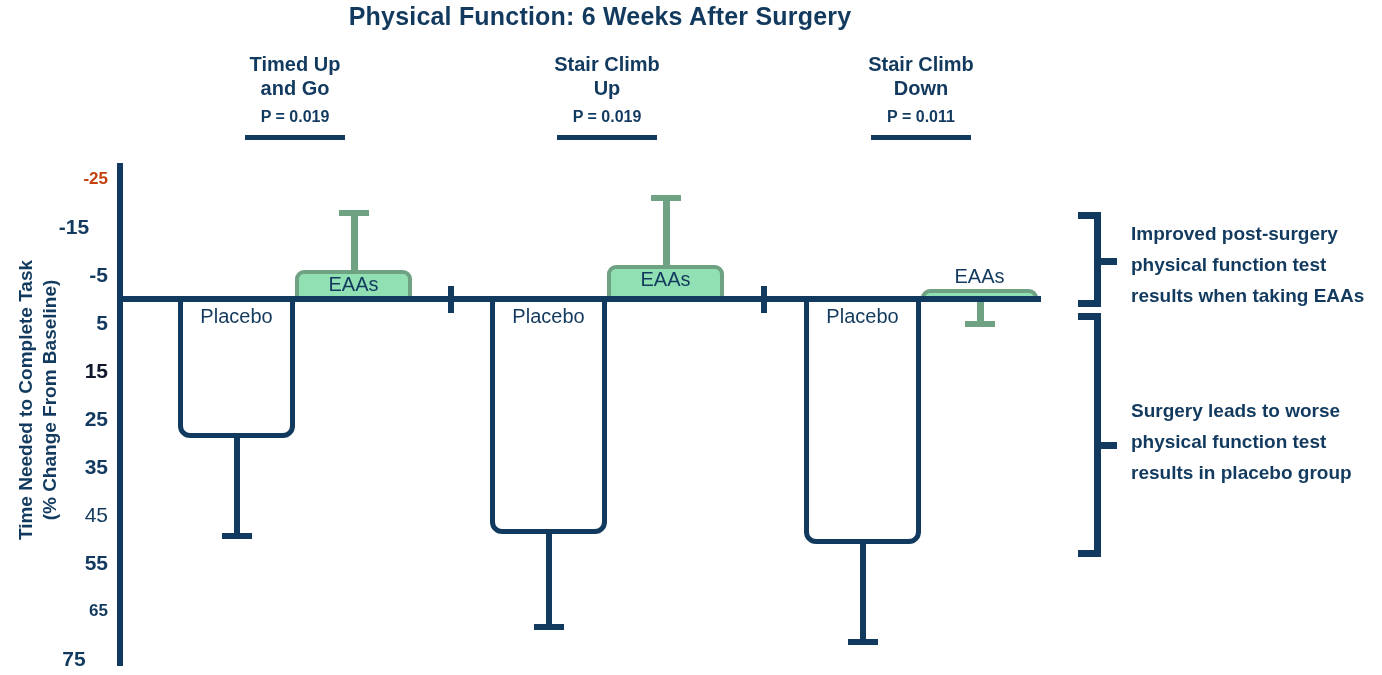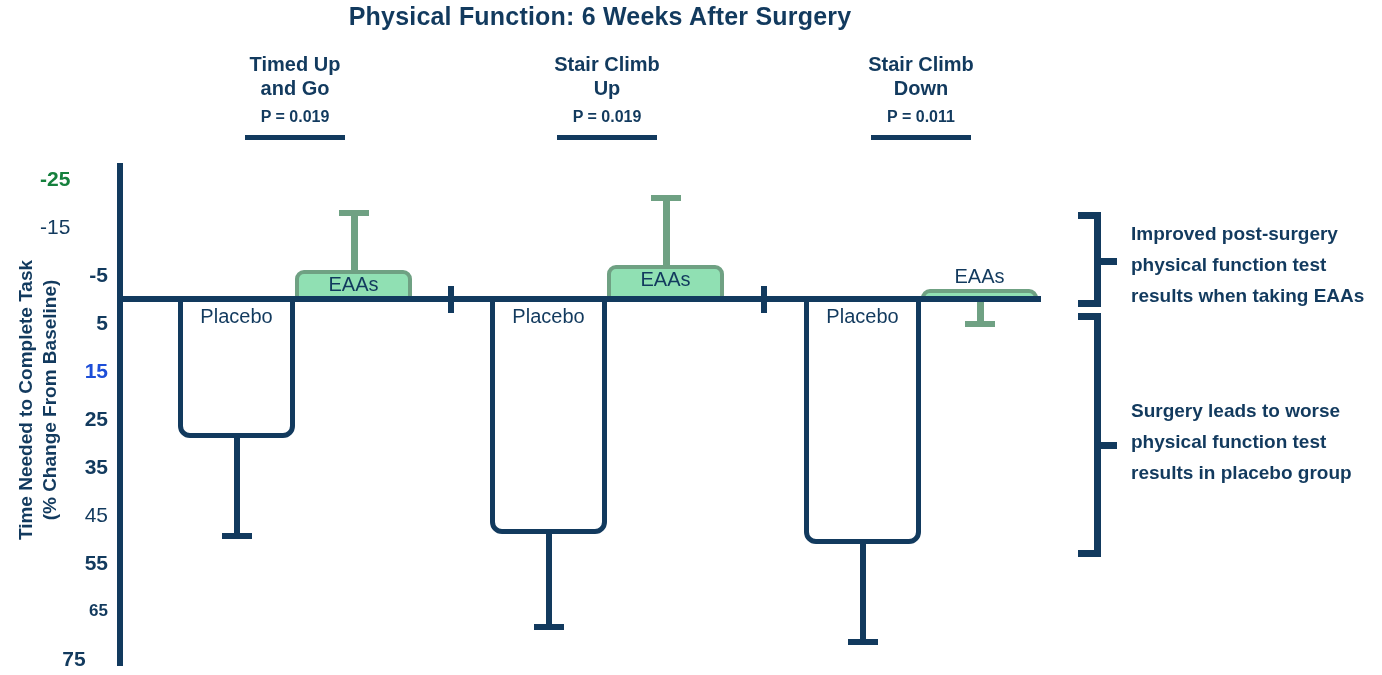--- a/index.html
+++ b/index.html
@@ -58,25 +58,25 @@
   </div>
 
   <div class="ghead" style="left:811px">
     <div class="gname">Stair Climb</div>
     <div class="gname">Down</div>
     <div class="gp">P = 0.011</div>
     <div class="gunder"></div>
   </div>
 
   <div id="plot">
-      <div style="position: absolute; left: 40px; top: 166px; width: 68px; height: 26px; line-height: 26px; text-align: left; font-size: 21px; font-weight: bold; color: #15803d;">-25</div>
-      <div style="position: absolute; left: 40px; top: 214px; width: 68px; height: 26px; line-height: 26px; text-align: left; font-size: 21px; font-weight: normal; color: rgb(18, 58, 94);">-15</div>
+      <div style="position: absolute; left: 40px; top: 166px; width: 68px; height: 26px; line-height: 26px; text-align: right; font-size: 17px; font-weight: bold; color: #c2410c;">-25</div>
+      <div style="position: absolute; left: 40px; top: 214px; width: 68px; height: 26px; line-height: 26px; text-align: center; font-size: 21px; font-weight: bold; color: rgb(18, 58, 94);">-15</div>
       <div style="position: absolute; left: 40px; top: 262px; width: 68px; height: 26px; line-height: 26px; text-align: right; font-size: 21px; font-weight: bold; color: rgb(18, 58, 94);">-5</div>
       <div style="position: absolute; left: 40px; top: 310px; width: 68px; height: 26px; line-height: 26px; text-align: right; font-size: 21px; font-weight: bold; color: rgb(18, 58, 94);">5</div>
-      <div style="position: absolute; left: 40px; top: 358px; width: 68px; height: 26px; line-height: 26px; text-align: right; font-size: 21px; font-weight: bold; color: #1d4ed8;">15</div>
+      <div style="position: absolute; left: 40px; top: 358px; width: 68px; height: 26px; line-height: 26px; text-align: right; font-size: 21px; font-weight: bold; color: #0f172a;">15</div>
       <div style="position: absolute; left: 40px; top: 406px; width: 68px; height: 26px; line-height: 26px; text-align: right; font-size: 21px; font-weight: bold; color: rgb(18, 58, 94);">25</div>
       <div style="position: absolute; left: 40px; top: 454px; width: 68px; height: 26px; line-height: 26px; text-align: right; font-size: 21px; font-weight: bold; color: rgb(18, 58, 94);">35</div>
       <div style="position: absolute; left: 40px; top: 502px; width: 68px; height: 26px; line-height: 26px; text-align: right; font-size: 21px; font-weight: normal; color: rgb(18, 58, 94);">45</div>
       <div style="position: absolute; left: 40px; top: 550px; width: 68px; height: 26px; line-height: 26px; text-align: right; font-size: 21px; font-weight: bold; color: rgb(18, 58, 94);">55</div>
       <div style="position: absolute; left: 40px; top: 598px; width: 68px; height: 26px; line-height: 26px; text-align: right; font-size: 17px; font-weight: bold; color: rgb(18, 58, 94);">65</div>
       <div style="position: absolute; left: 40px; top: 646px; width: 68px; height: 26px; line-height: 26px; text-align: center; font-size: 21px; font-weight: bold; color: rgb(18, 58, 94);">75</div>
       <div style="position: absolute; left: 233.5px; top: 434.2px; width: 6px; height: 104.8px; background: rgb(18, 58, 94); z-index: 1;"></div>
       <div style="position: absolute; left: 221.5px; top: 533px; width: 30px; height: 6px; background: rgb(18, 58, 94); z-index: 4;"></div>
       <div style="position: absolute; left: 178px; top: 296px; width: 117px; height: 142.2px; background: rgb(255, 255, 255); border: 5px solid rgb(18, 58, 94); border-radius: 0px 0px 12px 12px; box-sizing: border-box; z-index: 2;"></div>
       <div style="position: absolute; left: 178px; top: 305px; width: 117px; text-align: center; font-size: 20px; color: rgb(18, 58, 94); z-index: 5;">Placebo</div>

